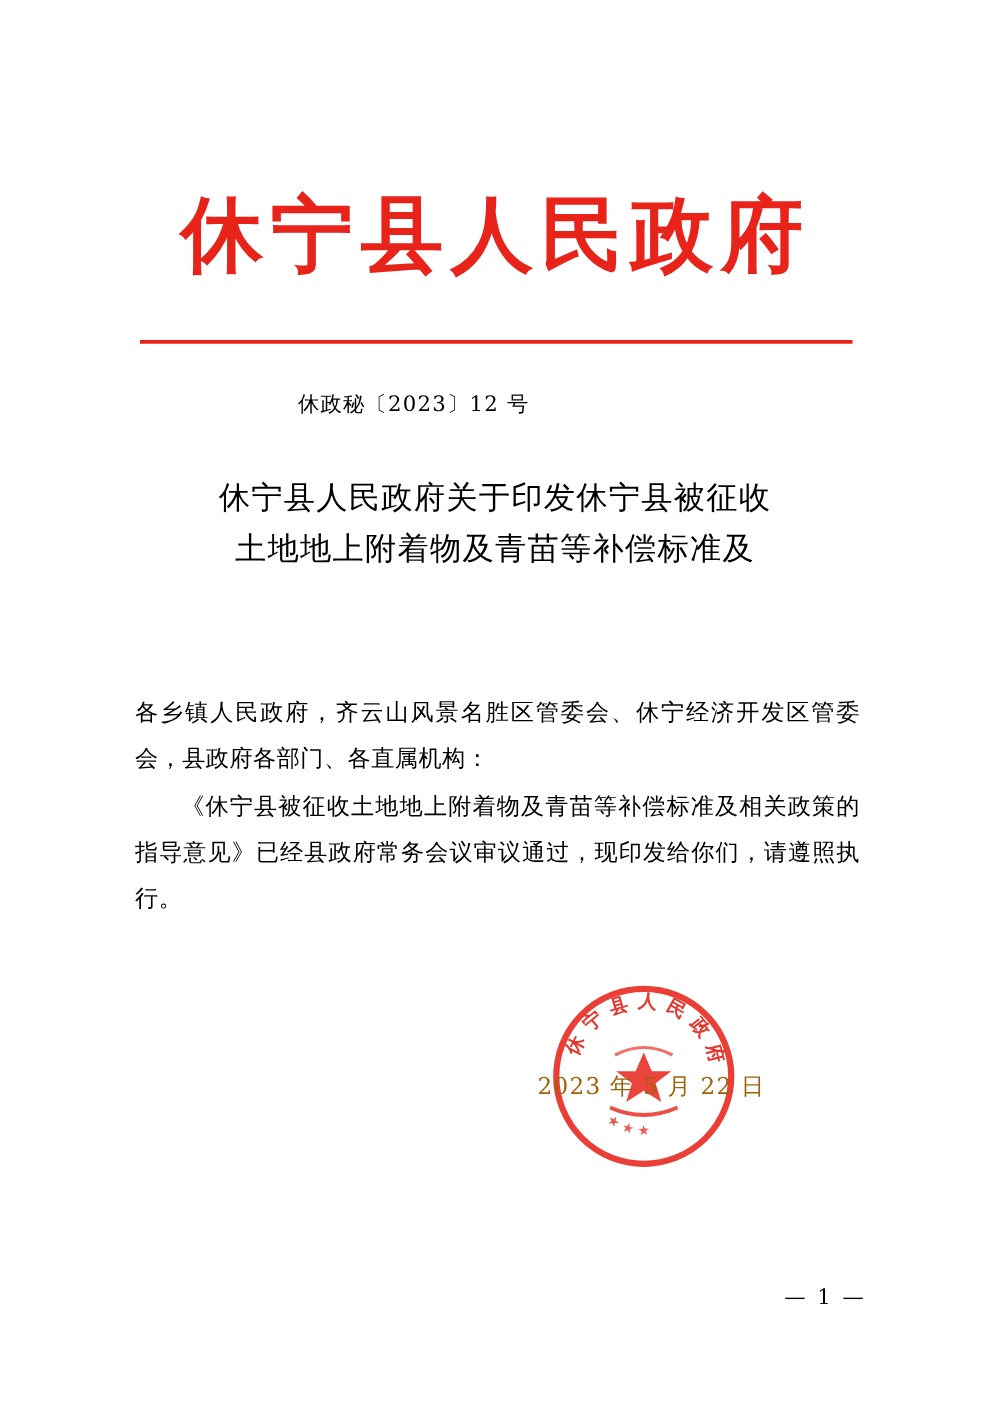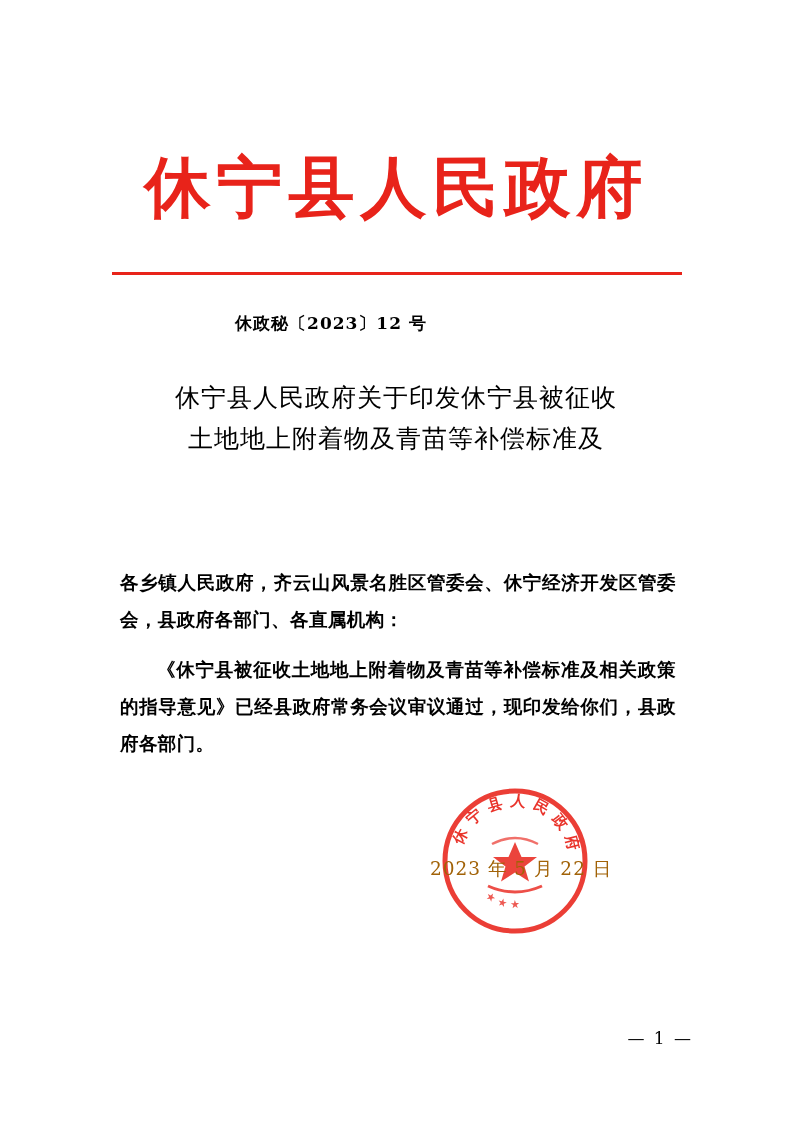--- a/index.html
+++ b/index.html
@@ -54,21 +54,20 @@
   
   .doc-number {
     position: absolute;
     left: 0;
     top: 312px;
     width: 662px;
     text-align: center;
     font-size: 17px;
     letter-spacing: 1px;
     color: #000;
-    font-weight: bold;
   }
 
   
   .doc-title {
     position: absolute;
     left: 96px;
     top: 378px;
     width: 600px;
     text-align: center;
     font-weight: normal;
@@ -83,22 +82,21 @@
     position: absolute;
     left: 108px;
     top: 552px;
     width: 580px;
     font-size: 18.5px;
     line-height: 2.02;
     letter-spacing: 0.4px;
     text-align: justify;
   }
   .body-text p {
-    margin: 12px;
-    font-weight: bold;
+    margin: 0;
   }
   .body-text p.indent {
     text-indent: 2em;
   }
 
   
   .seal {
     position: absolute;
     left: 440px;
     top: 786px;
@@ -144,21 +142,21 @@
 
   <div class="doc-number">休政秘〔2023〕12 号</div>
 
   <div class="doc-title">
     <div>休宁县人民政府关于印发休宁县被征收</div>
     <div>土地地上附着物及青苗等补偿标准及</div>
   </div>
 
   <div class="body-text">
     <p>各乡镇人民政府，齐云山风景名胜区管委会、休宁经济开发区管委会，县政府各部门、各直属机构：</p>
-    <p class="indent">《休宁县被征收土地地上附着物及青苗等补偿标准及相关政策的指导意见》已经县政府常务会议审议通过，现印发给你们，县政府各部门。</p>
+    <p class="indent">《休宁县被征收土地地上附着物及青苗等补偿标准及相关政策的指导意见》已经县政府常务会议审议通过，现印发给你们，请遵照执行。</p>
   </div>
 
   <div class="seal">
     <svg width="150" height="150" viewBox="0 0 150 150" xmlns="http://www.w3.org/2000/svg">
       <defs>
         <path id="sealArcTop" d="M 20,75 A 55,55 0 0 1 130,75"></path>
         <path id="sealArcBottom" d="M 28,75 A 47,47 0 0 0 122,75"></path>
       </defs>
       <circle cx="75" cy="75" r="70" fill="none" stroke="#e8231a" stroke-width="5" opacity="0.88"></circle>
 

